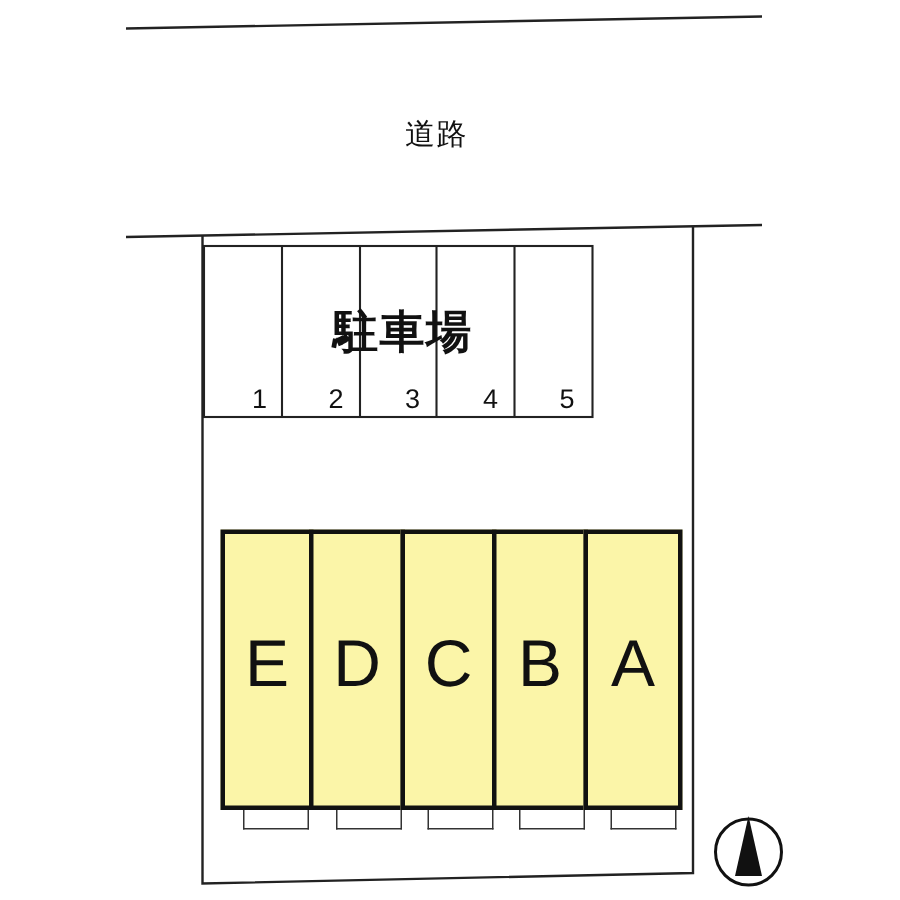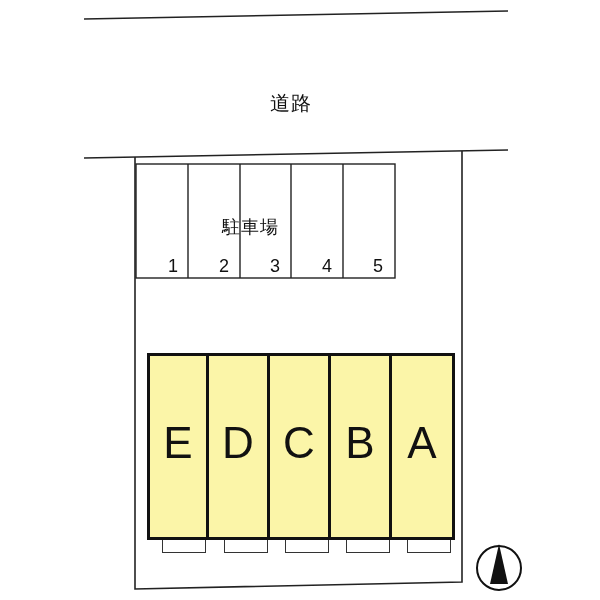--- a/index.html
+++ b/index.html
@@ -1,20 +1,20 @@
 <!DOCTYPE html>
 <html><head>
 <meta charset="utf-8">
 <style>
   html, body { margin:0; padding:0; background:#ffffff; }
   body { width:600px; height:600px; position:relative; overflow:hidden; font-family:"DejaVu Sans","Liberation Sans",sans-serif; }
   svg.base { position:absolute; left:0; top:0; }
-  .lbl { position:absolute; color:#111;margin-top:14px; }
+  .lbl { position:absolute; color:#111; }
   .road-label { left:270px; top:76px; font-size:20px; letter-spacing:1px; }
-  .parking-label { left:222px; top:201px; font-size:18px; letter-spacing:1px; background:transparent; }
+  .parking-label { left:222px; top:201px; font-size:30px; letter-spacing:1px; background:transparent;font-weight:bold; }
   .slot-num { position:absolute; font-family:"Liberation Sans",sans-serif; font-size:18px; color:#111; top:256px; }
   .unit { position:absolute; top:353px; height:187px; background:#fbf5a8; box-sizing:border-box; border:3px solid #111; }
   .unit-letter { position:absolute; left:0; right:0; top:62px; text-align:center; font-family:"Liberation Sans",sans-serif; font-size:44px; color:#111; }
   .step { position:absolute; top:540px; width:42px; height:12px; border:1.5px solid #333; border-top:none; background:#fff; }
 </style>
 </head>
 <body>
 
 <svg class="base" width="600" height="600">
 

